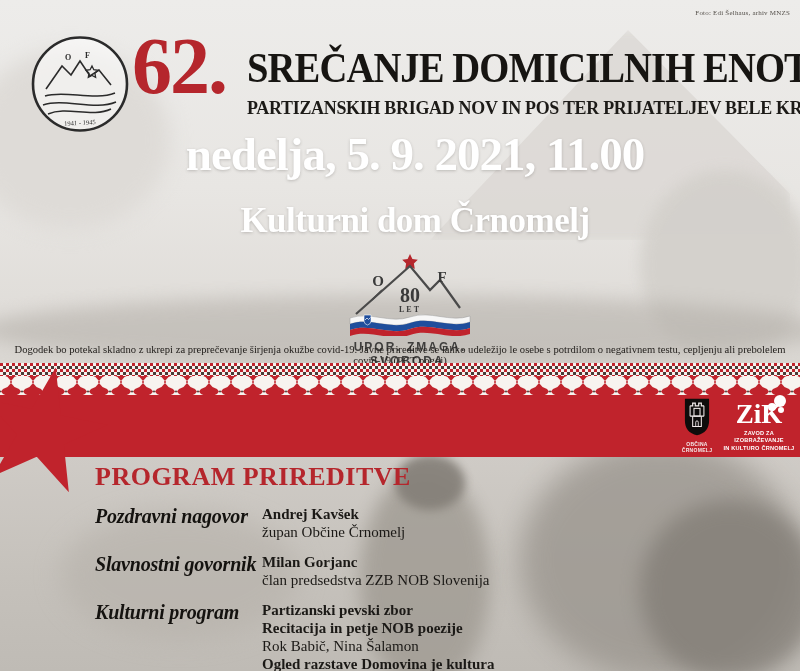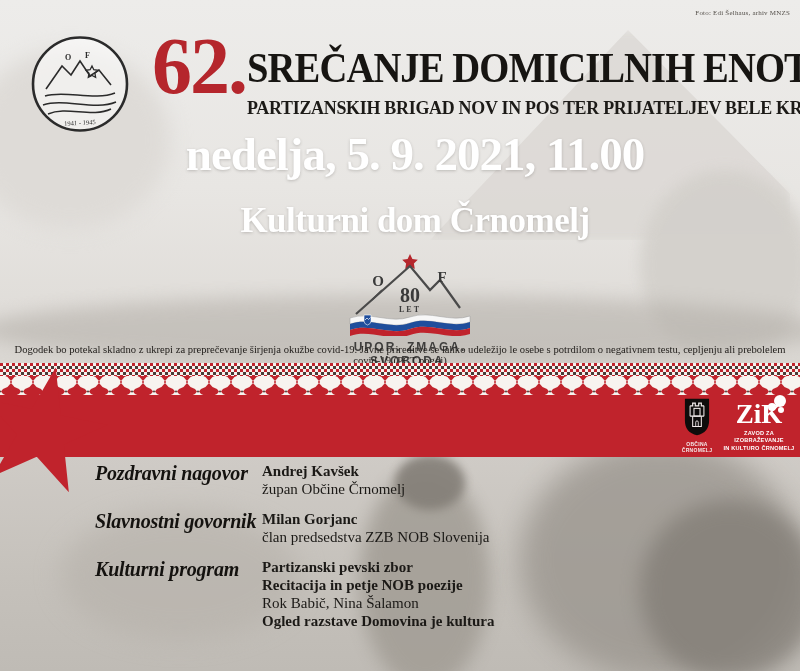--- a/index.html
+++ b/index.html
@@ -6,21 +6,21 @@
   .poster{
     position:relative;width:800px;height:671px;overflow:hidden;
     background:linear-gradient(180deg,#edecea 0%,#e8e6e3 28%,#e0ddd9 46%,#d8d5d0 56%,#cfcbc6 68%,#c5c1bb 86%,#bfbbb5 100%);
     font-family:"Liberation Serif", serif;color:#181614;
   }
   .blob{position:absolute;border-radius:50%;}
   .roof{position:absolute;left:430px;top:30px;width:360px;height:210px;background:#dbd8d4;clip-path:polygon(0 100%,55% 0,100% 78%,100% 100%);filter:blur(4px);opacity:.8;}
   .credit{position:absolute;top:9px;right:10px;font-size:7px;color:#55504b;letter-spacing:.2px;}
   
   .monument{position:absolute;left:29px;top:35px;}
-  .edition{position:absolute;left:152px;top:26px;font-size:80px;font-weight:bold;color:#b5262c;line-height:1;letter-spacing:-2px;}
+  .edition{position:absolute;left:132px;top:26px;font-size:80px;font-weight:bold;color:#b5262c;line-height:1;letter-spacing:-2px;}
   .titles{position:absolute;left:247px;top:47px;white-space:nowrap;}
   .title-main{font-size:42px;font-weight:bold;line-height:1;letter-spacing:-1px;transform:scaleX(.92);transform-origin:left;color:#171512;}
   .title-sub{margin-top:9px;font-size:18.5px;font-weight:bold;letter-spacing:-.3px;transform:scaleX(.97);transform-origin:left;color:#1c1a17;}
   
   .when{position:absolute;left:0;top:127px;width:800px;text-align:center;padding-left:30px;box-sizing:border-box;color:#fff;text-shadow:0 1px 3px rgba(60,55,50,.25);}
   .when .date{font-size:47px;font-weight:bold;line-height:1.15;letter-spacing:-1px;}
   .when .venue{font-size:35px;font-weight:bold;margin-top:20px;letter-spacing:-.5px;}
   
   .of80{position:absolute;left:322px;top:252px;width:176px;text-align:center;}
   .of80 .slogan{margin-top:0;font-family:"Liberation Sans",sans-serif;font-size:12px;font-weight:bold;letter-spacing:2px;color:#3f3e3d;}
@@ -166,20 +166,21 @@
           <i class="d3"></i>
         </span>
     </span>
     <div class="sub">
       <div>ZAVOD ZA IZOBRAŽEVANJE</div>
       <div>IN KULTURO ČRNOMELJ</div>
     </div>
   </div>
 
   <div class="program">
+    <h2 class="program-title">PROGRAM PRIREDITVE</h2>
 
     <div class="prow">
       <div class="plabel">Pozdravni nagovor</div>
       <div class="pvalue">
         <div class="b">Andrej Kavšek</div>
         <div>župan Občine Črnomelj</div>
       </div>
     </div>
 
     <div class="prow">

